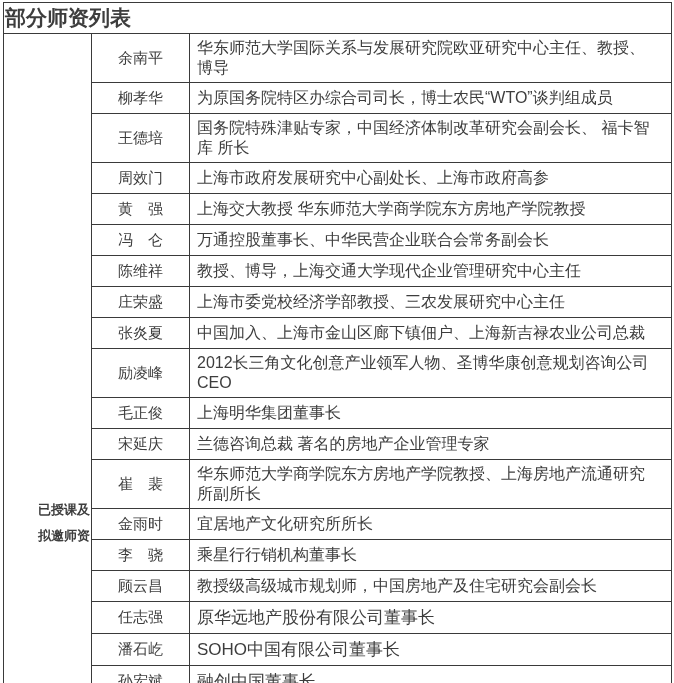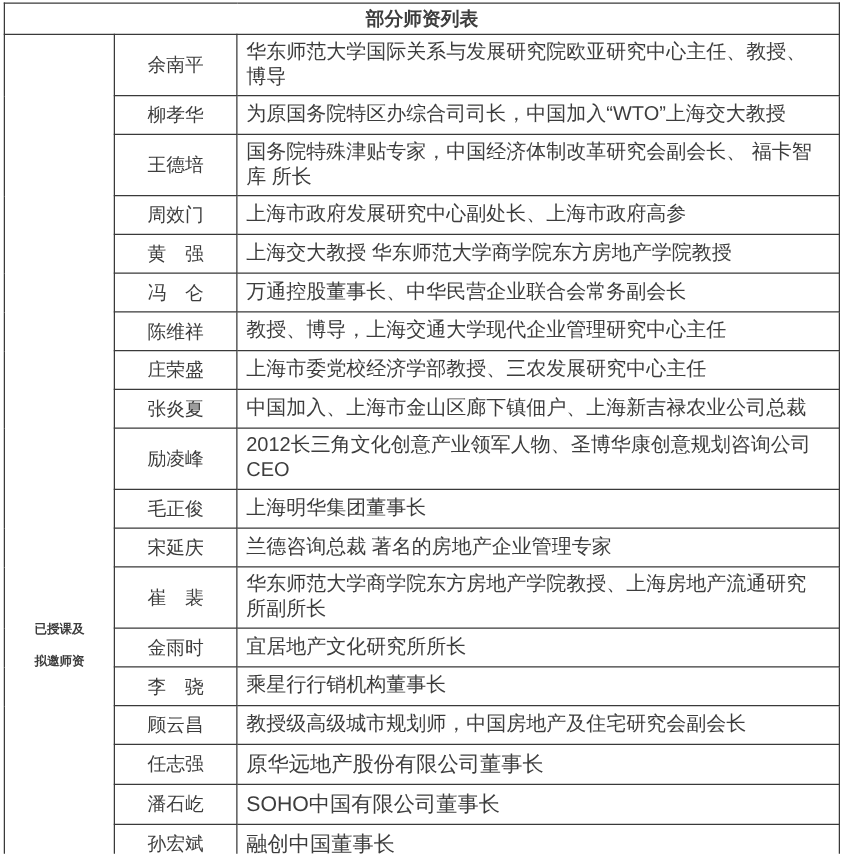--- a/index.html
+++ b/index.html
@@ -21,34 +21,33 @@
     width: 668px;
     border-collapse: collapse;
     table-layout: fixed;
   }
   td {
     border: 1px solid var(--border, #3a3a3a);
     overflow: hidden;
   }
   .title-cell {
     height: 22px;
-    text-align: center;
     vertical-align: middle;
     font-weight: bold;
-    font-size: 15px;
+    font-size: 21px;
   }
   .left-cell {
     vertical-align: top;
     background: #ffffff;
   }
   .left-label {
     margin-top: 462px;
-    text-align: center;
+    text-align: right;
     font-weight: bold;
-    font-size: 10px;
+    font-size: 13px;
     line-height: 26px;
   }
   .name-cell {
     text-align: center;
     vertical-align: middle;
     font-weight: normal;
     font-size: 15px;
   }
   .desc-cell {
     vertical-align: middle;
@@ -81,21 +80,21 @@
             <div class="left-label">
               <div>已授课及</div>
               <div>拟邀师资</div>
             </div>
           </td>
     <td class="name-cell">余南平</td>
     <td class="desc-cell">华东师范大学国际关系与发展研究院欧亚研究中心主任、教授、博导</td>
   </tr>
         <tr class="single">
     <td class="name-cell">柳孝华</td>
-    <td class="desc-cell">为原国务院特区办综合司司长，中国加入“WTO”上海交大教授</td>
+    <td class="desc-cell">为原国务院特区办综合司司长，博士农民“WTO”谈判组成员</td>
   </tr>
         <tr class="h2">
     <td class="name-cell">王德培</td>
     <td class="desc-cell">国务院特殊津贴专家，中国经济体制改革研究会副会长、 福卡智库 所长</td>
   </tr>
         <tr class="single">
     <td class="name-cell">周效门</td>
     <td class="desc-cell">上海市政府发展研究中心副处长、上海市政府高参</td>
   </tr>
         <tr class="single">

